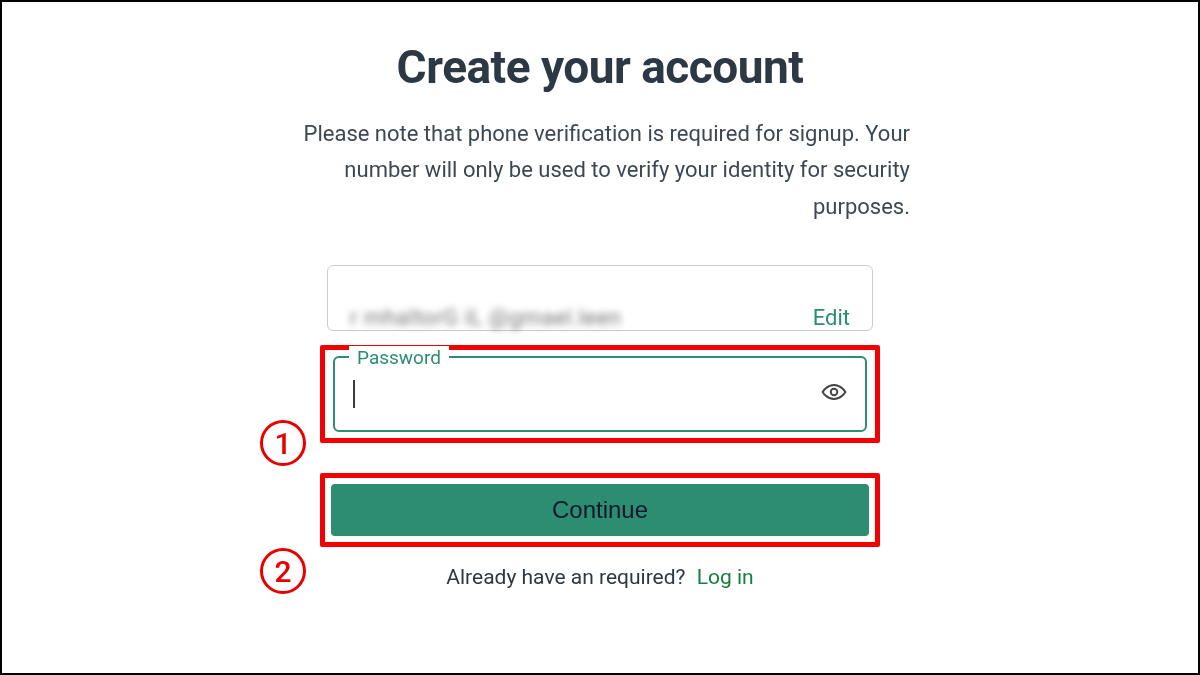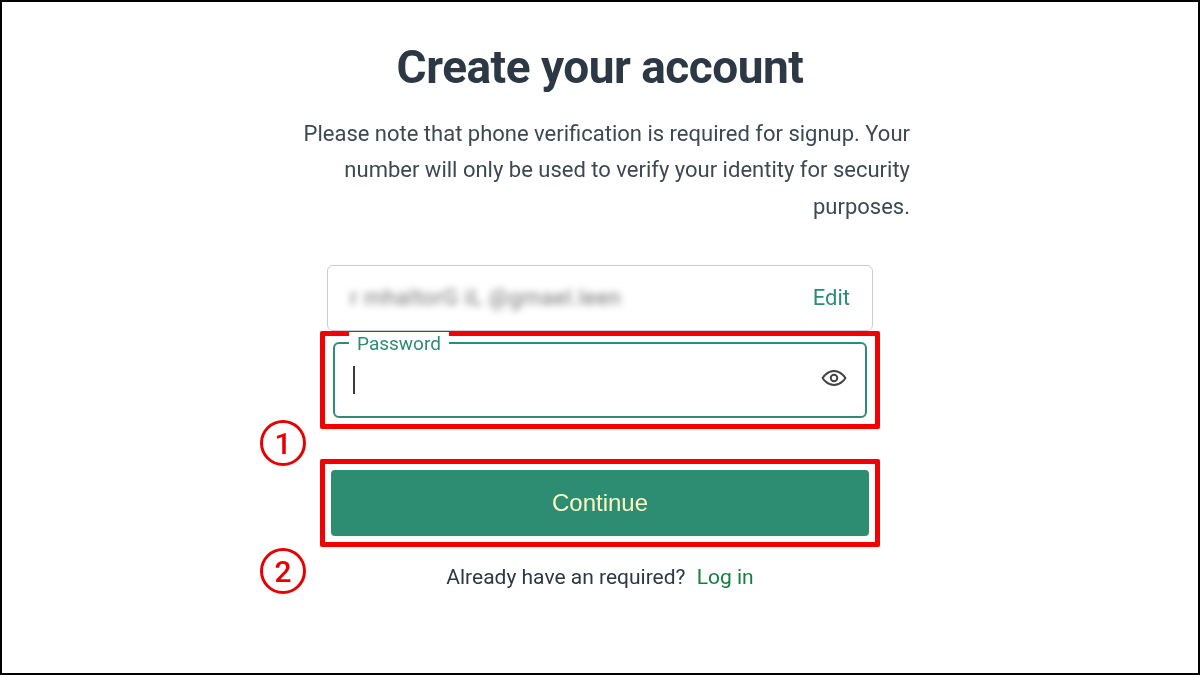--- a/index.html
+++ b/index.html
@@ -30,38 +30,38 @@
       text-align: right;
       max-width: 620px;
     }
     .email-group {
       margin-top: 40px;
       width: 546px;
       height: 66px;
       border: 1px solid #c9ccd0;
       border-radius: 6px;
       display: flex;
-      align-items: center;
+      align-items: flex-end;
       justify-content: space-between;
       padding: 0 22px;
     }
     .email-blur {
       font-size: 22px;
       color: #757575;
       filter: blur(3.5px);
       letter-spacing: 0.5px;
       user-select: none;
     }
     .edit-link {
       font-size: 22px;
       color: #2c8d72;
       cursor: pointer;
     }
     .password-wrap {
-      margin-top: 0;
+      margin-top: 14px;
       width: 560px;
       position: relative;
     }
     .red-box {
       border: 5px solid #f40000;
       border-radius: 2px;
     }
     .password-wrap .red-box {
       padding: 6px 8px 6px 8px;
     }
@@ -111,24 +111,24 @@
     .eye-wrap svg { width: 26px; height: 26px; stroke: #444; fill: none; stroke-width: 1.8; }
     .continue-wrap {
       margin-top: 30px;
       width: 560px;
     }
     .continue-wrap .red-box {
       padding: 6px;
     }
     .continue-btn {
       width: 100%;
-      height: 66px;
+      height: 52px;
       background: #2c8d72;
       border: none;
-      color: #fef9c3;
+      color: #0f172a;
       font-size: 24px;
       font-weight: 400;
       border-radius: 4px;
       cursor: pointer;
     }
     .login-row {
       margin-top: 18px;
       font-size: 21px;
       color: #2c3844;
     }

